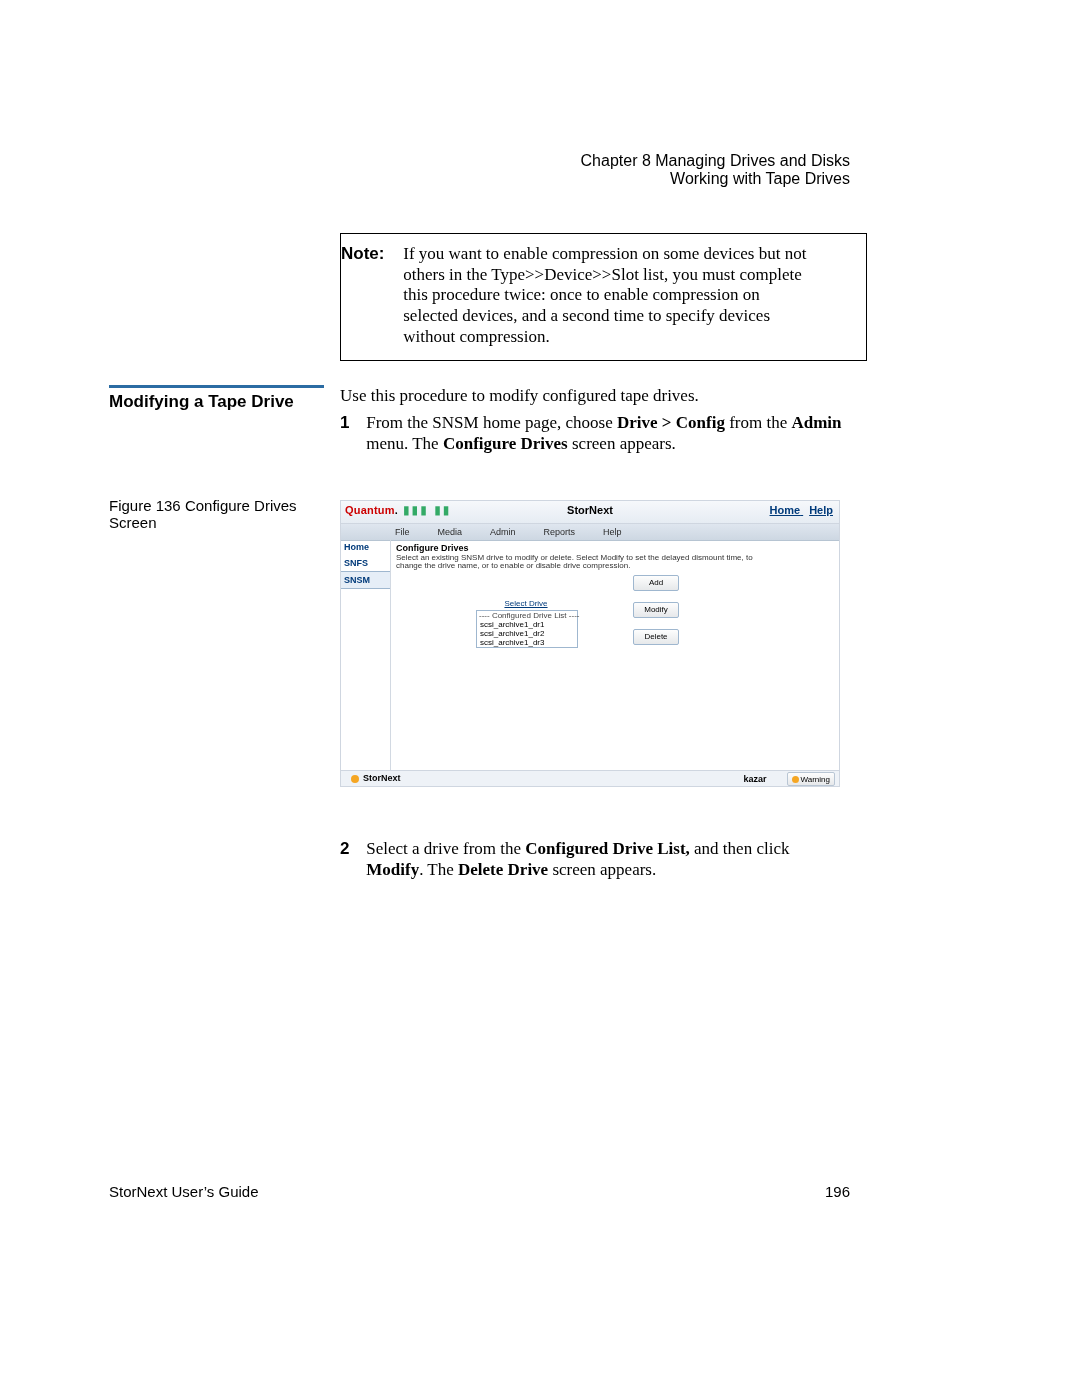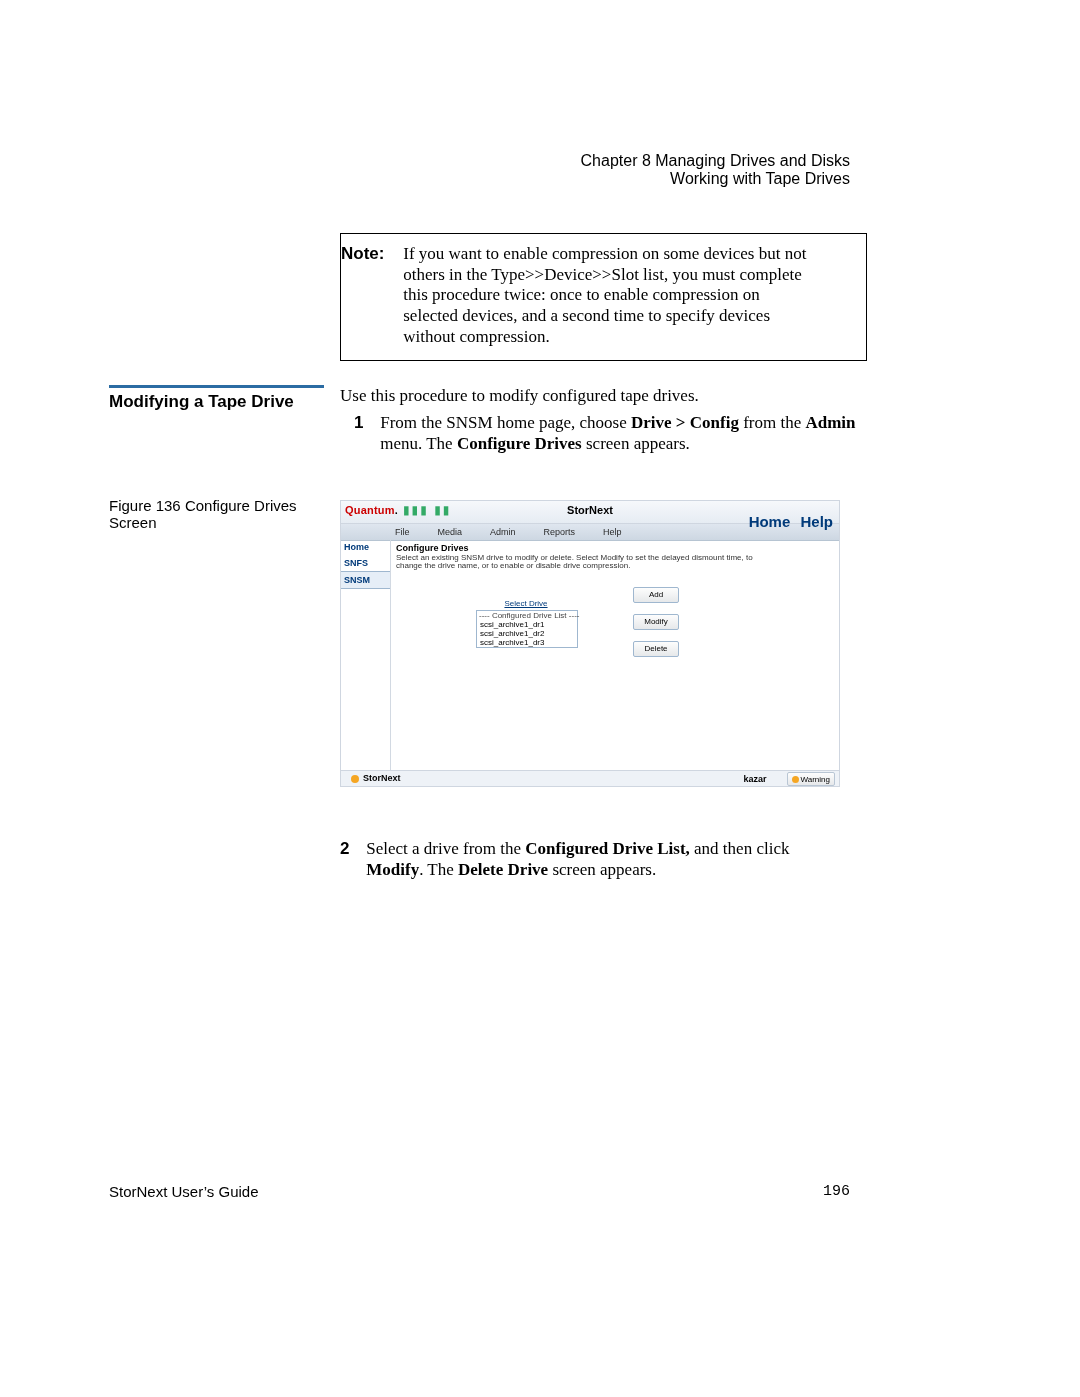--- a/index.html
+++ b/index.html
@@ -78,21 +78,20 @@
     line-height: 1.22;
   }
   .step1 {
     position: absolute;
     left: 340px;
     top: 413px;
     width: 515px;
     font-family: "Book Antiqua", Palatino, Georgia, serif;
     font-size: 17px;
     line-height: 1.22;
-    margin-left: 14px;
   }
   .step-num {
     font-family: Arial, Helvetica, sans-serif;
     font-weight: bold;
     display: inline-block;
     width: 22px;
     vertical-align: top;
   }
   .step-body {
     display: inline-block;
@@ -152,24 +151,25 @@
     left: 0; right: 0;
     text-align: center;
     top: 3px;
     font-weight: bold;
     color: #000;
     font-size: 11px;
   }
   .shot .toplinks {
     position: absolute;
     right: 6px;
-    top: 12px;
+    top: 3px;
     font-weight: bold;
     color: #003a7a;
-    font-size: 15px;
+    font-size: 11px;
+    text-decoration: underline;
   }
   .shot .toplinks span { margin-left: 6px; cursor: pointer; }
   .shot .menubar {
     height: 16px;
     background: linear-gradient(#dfe6ef, #cdd7e2);
     border-bottom: 1px solid #b6c4d2;
     font-size: 9px;
     color: #2b2b2b;
     padding-left: 54px;
     display: flex;
@@ -252,21 +252,21 @@
     padding: 0 2px;
     white-space: nowrap;
   }
   .shot .listbox .opt {
     padding: 0 3px;
     cursor: pointer;
   }
   .shot .btns {
     position: absolute;
     left: 243px;
-    top: 48px;
+    top: 36px;
     font-size: 9px;
   }
   .shot .btn {
     display: block;
     width: 44px;
     height: 14px;
     line-height: 13px;
     text-align: center;
     background: linear-gradient(#fdfdfd, #e6e8ea);
     border: 1px solid #9fb7cf;
@@ -342,21 +342,21 @@
     position: absolute;
     left: 109px;
     top: 1183px;
     font-family: Arial, Helvetica, sans-serif;
     font-size: 15px;
   }
   .footer-right {
     position: absolute;
     right: 230px;
     top: 1183px;
-    font-family: Liberation Mono, monospace;
+    font-family: Liberation Sans, sans-serif;
     font-size: 15px;
   }
   .b { font-weight: bold; }
 </style>
 </head>
 <body>
 
 <div class="page">
   <div class="hdr-chapter">Chapter 8  Managing Drives and Disks</div>
   <div class="hdr-section">Working with Tape Drives</div>

